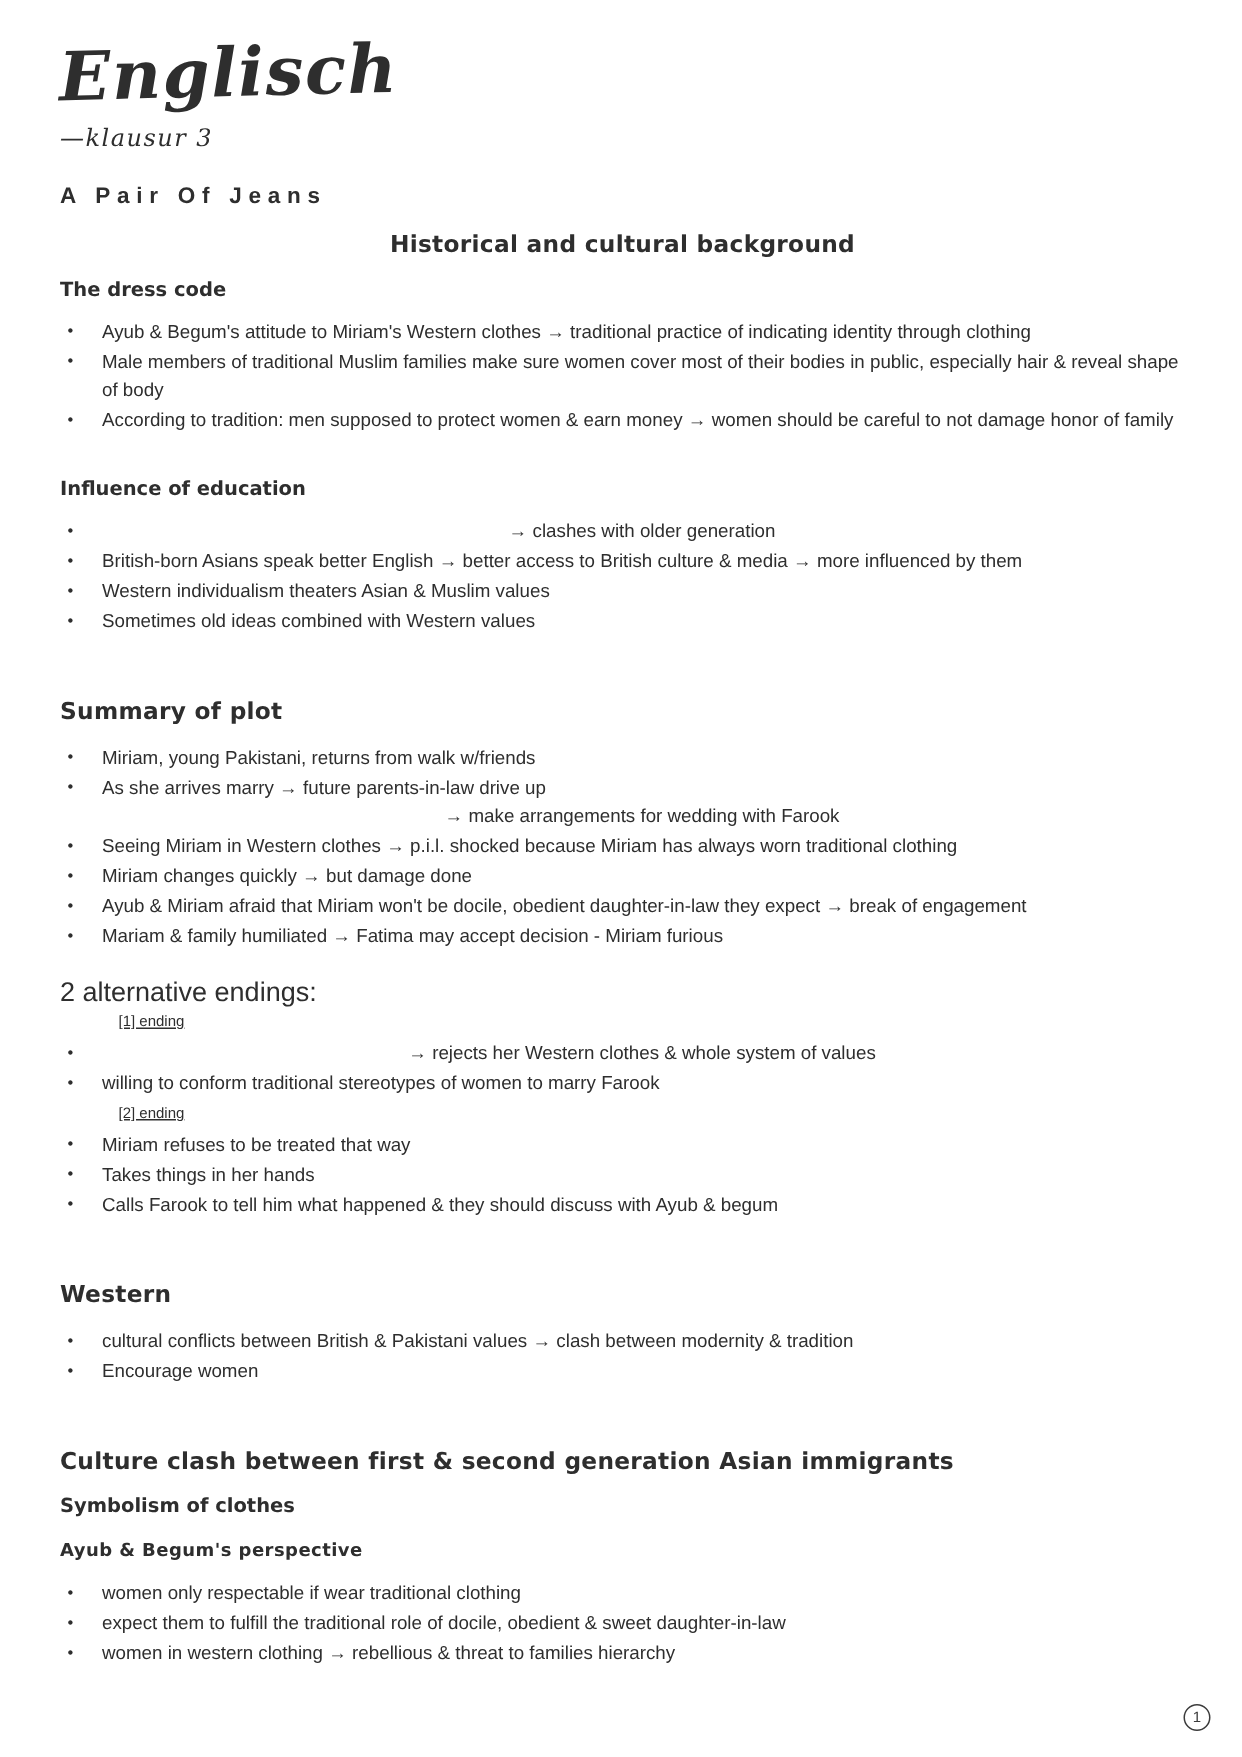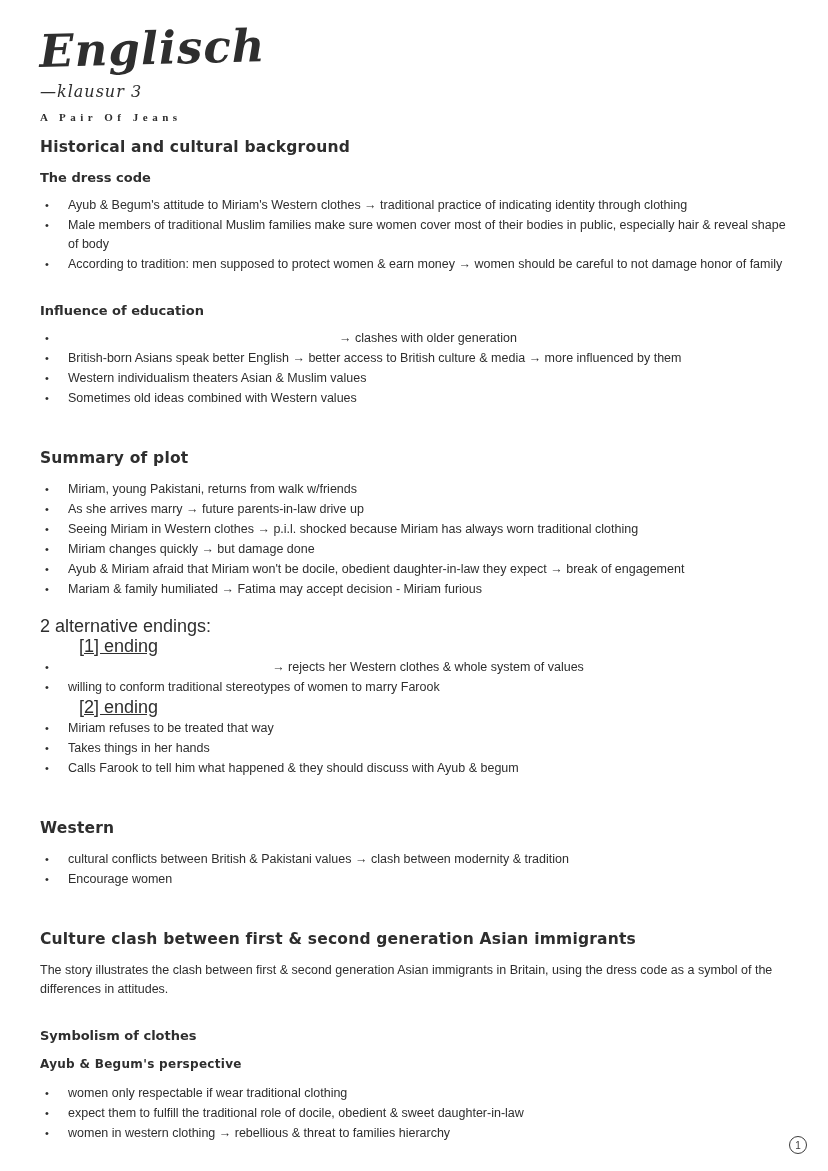--- a/index.html
+++ b/index.html
@@ -27,38 +27,38 @@
   }
   .subtitle {
     font-family: "DejaVu Serif", serif;
     font-style: italic;
     font-size: 16px;
     line-height: 21px;
     margin-top: 3px;
     letter-spacing: 1px;
   }
   .subject {
-    font-family: Liberation Serif, serif;
-    font-weight: 700;
-    font-size: 11px;
+    font-family: Liberation Sans, sans-serif;
+    font-weight: 700;
+    font-size: 15px;
     letter-spacing: 4.5px;
-    margin-top: 9px;
+    margin-top: 20px;
   }
 
   
   .content { margin-top: 0; }
   .h1 {
     font-family: "DejaVu Sans", sans-serif;
     font-weight: 700;
     font-size: 15.5px;
     line-height: 20px;
     letter-spacing: 0.2px;
     margin: 40px 0 12px 0;
   }
-  .content > .h1:first-child { margin-top: 14px; }
+  .content > .h1:first-child { margin-top: 14px; text-align: center; }
   .h2 {
     font-family: "DejaVu Sans", sans-serif;
     font-weight: 700;
     font-size: 13px;
     line-height: 17px;
     margin: 28px 0 10px 0;
   }
   .h1 + .h2 { margin-top: 6px; }
   .h3 {
     font-family: "DejaVu Sans", sans-serif;
@@ -83,21 +83,21 @@
     line-height: 19px;
   }
   .bcol { flex: 1 1 auto; max-width: 720px; }
   .cont { margin-top: 0; text-align: center; }
   .plain {
     font-size: 18px;
     line-height: 19px;
     margin-top: 18px;
   }
   .underline {
-    font-size: 18px;
+    font-size: 10px;
     line-height: 19px;
     text-decoration: underline;
     margin: 1px 0 2px 0;
     padding-left: 39px;
   }
   .para {
     font-size: 12.5px;
     line-height: 19px;
     margin-top: 4px;
     max-width: 752px;
@@ -180,20 +180,21 @@
       <div class="bullet">
         <span class="dot">•</span>
         <div class="bcol">
           <div>Miriam, young Pakistani, returns from walk w/friends</div>
         </div>
       </div>
       <div class="bullet">
         <span class="dot">•</span>
         <div class="bcol">
           <div>As she arrives marry → future parents-in-law drive up</div>
+          <div class="cont">→ make arrangements for wedding with Farook</div>
         </div>
       </div>
       <div class="bullet">
         <span class="dot">•</span>
         <div class="bcol">
           <div>Seeing Miriam in Western clothes → p.i.l. shocked because Miriam has always worn traditional clothing</div>
         </div>
       </div>
       <div class="bullet">
         <span class="dot">•</span>
@@ -253,21 +254,20 @@
           <div>cultural conflicts between British &amp; Pakistani values → clash between modernity &amp; tradition</div>
         </div>
       </div>
       <div class="bullet">
         <span class="dot">•</span>
         <div class="bcol">
           <div>Encourage women</div>
         </div>
       </div>
       <div class="h1">Culture clash between first &amp; second generation Asian immigrants</div>
-      <div class="para">The story illustrates the clash between first &amp; second generation Asian immigrants in Britain, using the dress code as a symbol of the differences in attitudes.</div>
       <div class="h2">Symbolism of clothes</div>
       <div class="h3">Ayub &amp; Begum's perspective</div>
       <div class="bullet">
         <span class="dot">•</span>
         <div class="bcol">
           <div>women only respectable if wear traditional clothing</div>
         </div>
       </div>
       <div class="bullet">
         <span class="dot">•</span>

